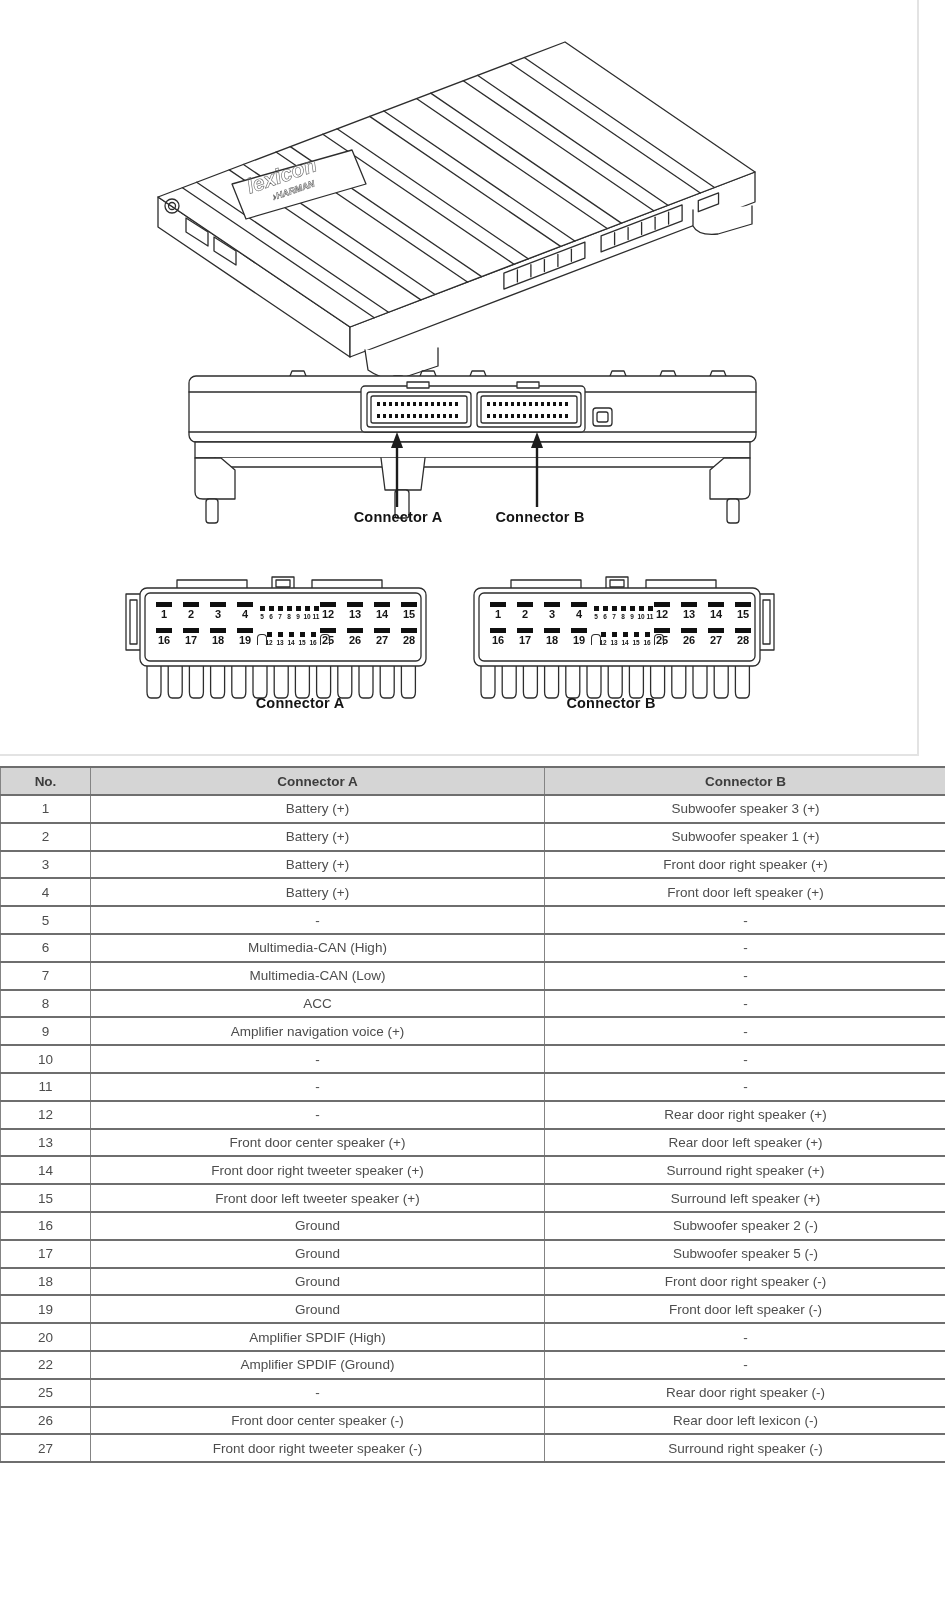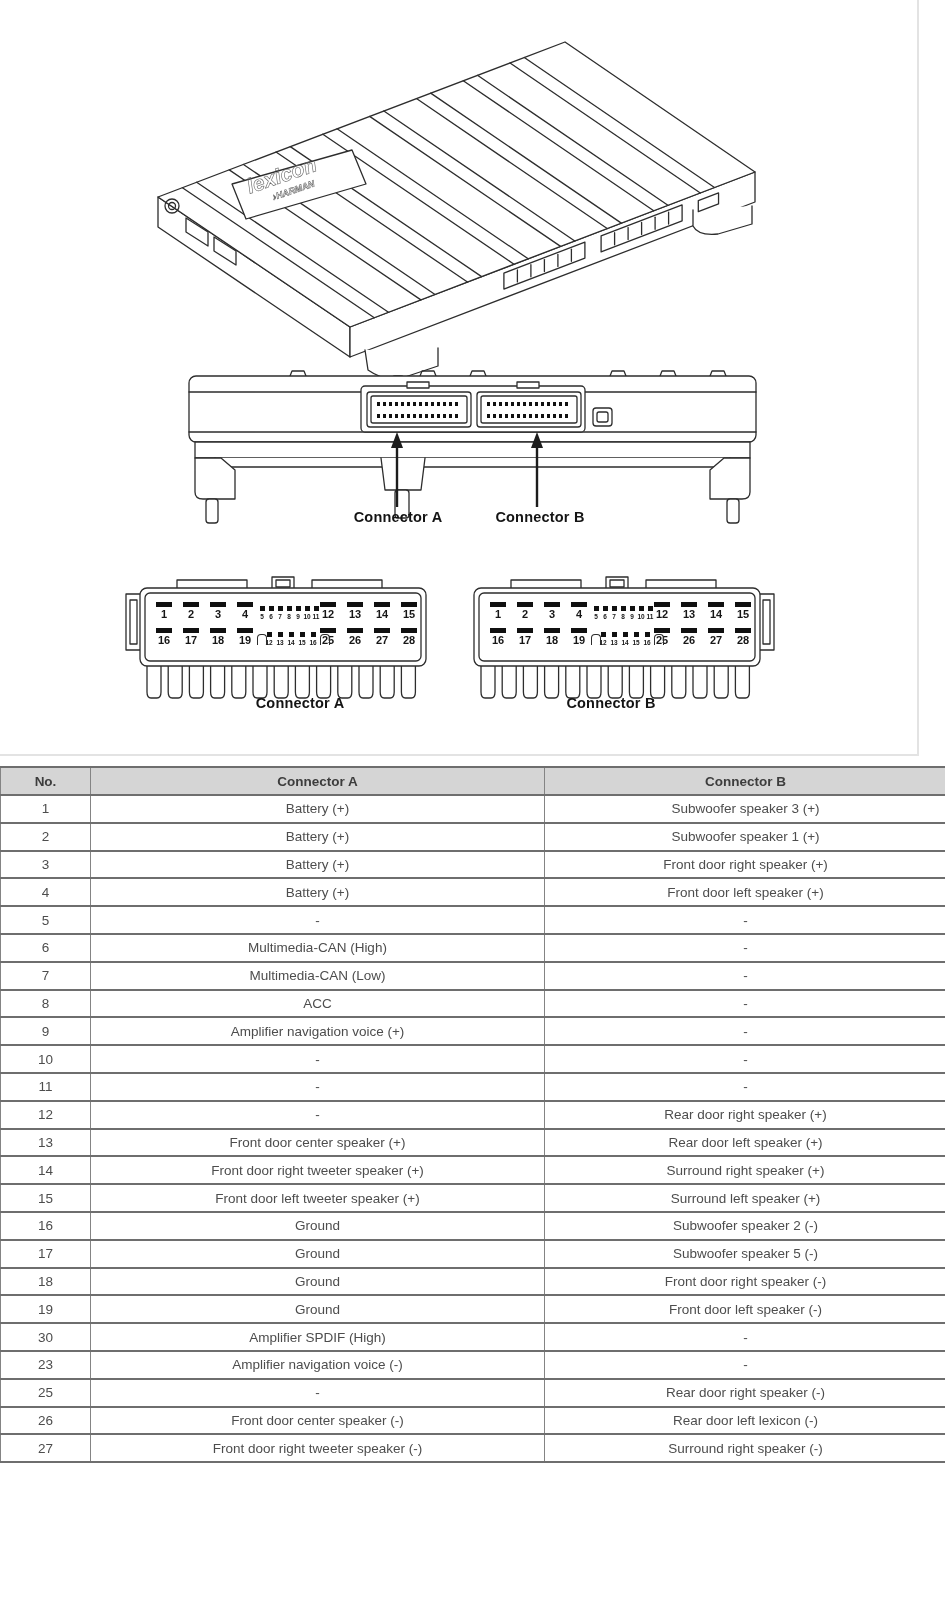--- a/index.html
+++ b/index.html
@@ -408,27 +408,27 @@
           <td>18</td>
           <td>Ground</td>
           <td>Front door right speaker (-)</td>
         </tr>
         <tr>
           <td>19</td>
           <td>Ground</td>
           <td>Front door left speaker (-)</td>
         </tr>
         <tr>
-          <td>30</td>
+          <td>20</td>
           <td>Amplifier SPDIF (High)</td>
           <td>-</td>
         </tr>
         <tr>
-          <td>23</td>
-          <td>Amplifier navigation voice (-)</td>
+          <td>22</td>
+          <td>Amplifier SPDIF (Ground)</td>
           <td>-</td>
         </tr>
         <tr>
           <td>25</td>
           <td>-</td>
           <td>Rear door right speaker (-)</td>
         </tr>
         <tr>
           <td>26</td>
           <td>Front door center speaker (-)</td>

